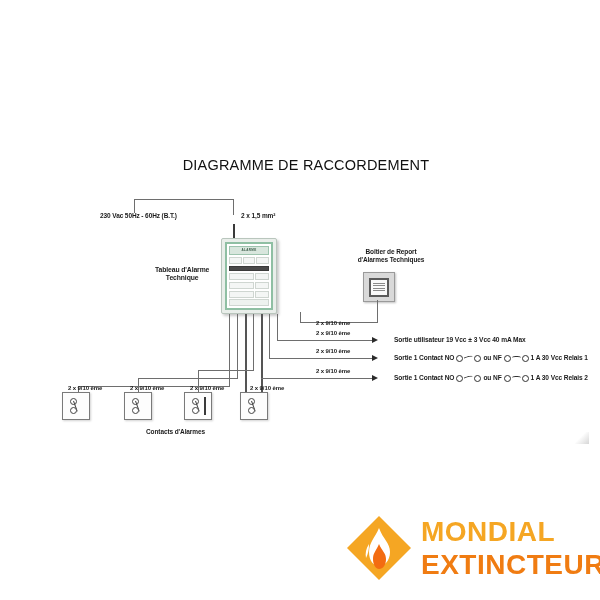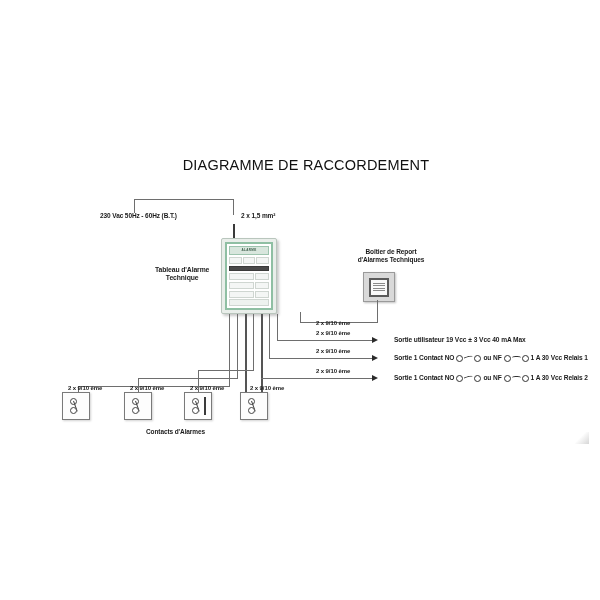--- a/index.html
+++ b/index.html
@@ -252,14 +252,26 @@
   <div class="cbox" style="left:240px;top:392px;">
     <span class="term t"></span>
     <span class="lever"></span>
     <span class="term b"></span>
   </div>
 
   <div class="lbl" style="left:134px;top:428px;font-size:6.5px;">Contacts d'Alarmes</div>
 
   <div id="smudge"></div>
 
+  <div id="logo">
+    <svg id="logo-mark" viewBox="0 0 68 68">
+      <polygon points="34,2 66,34 34,66 2,34" fill="#F5A623"></polygon>
+      <path d="M34 14 C30 24 24 28 24 38 C24 47 29 52 34 52 C39 52 45 47 45 38 C45 29 38 25 34 14 Z" fill="#ffffff"></path>
+      <path d="M34 30 C31 37 28 39 28 45 C28 51 31 55 34 55 C38 55 41 51 41 45 C41 39 37 37 34 30 Z" fill="#F36C11"></path>
+      <path d="M24 30 C21 35 20 39 21 44 C23 40 24 36 24 30 Z" fill="#ffffff"></path>
+    </svg>
+    <div id="logo-text">
+      <div id="brand-1">MONDIAL</div>
+      <div id="brand-2">EXTINCTEUR</div>
+    </div>
+  </div>
 
 </div>
 
 </body></html>

